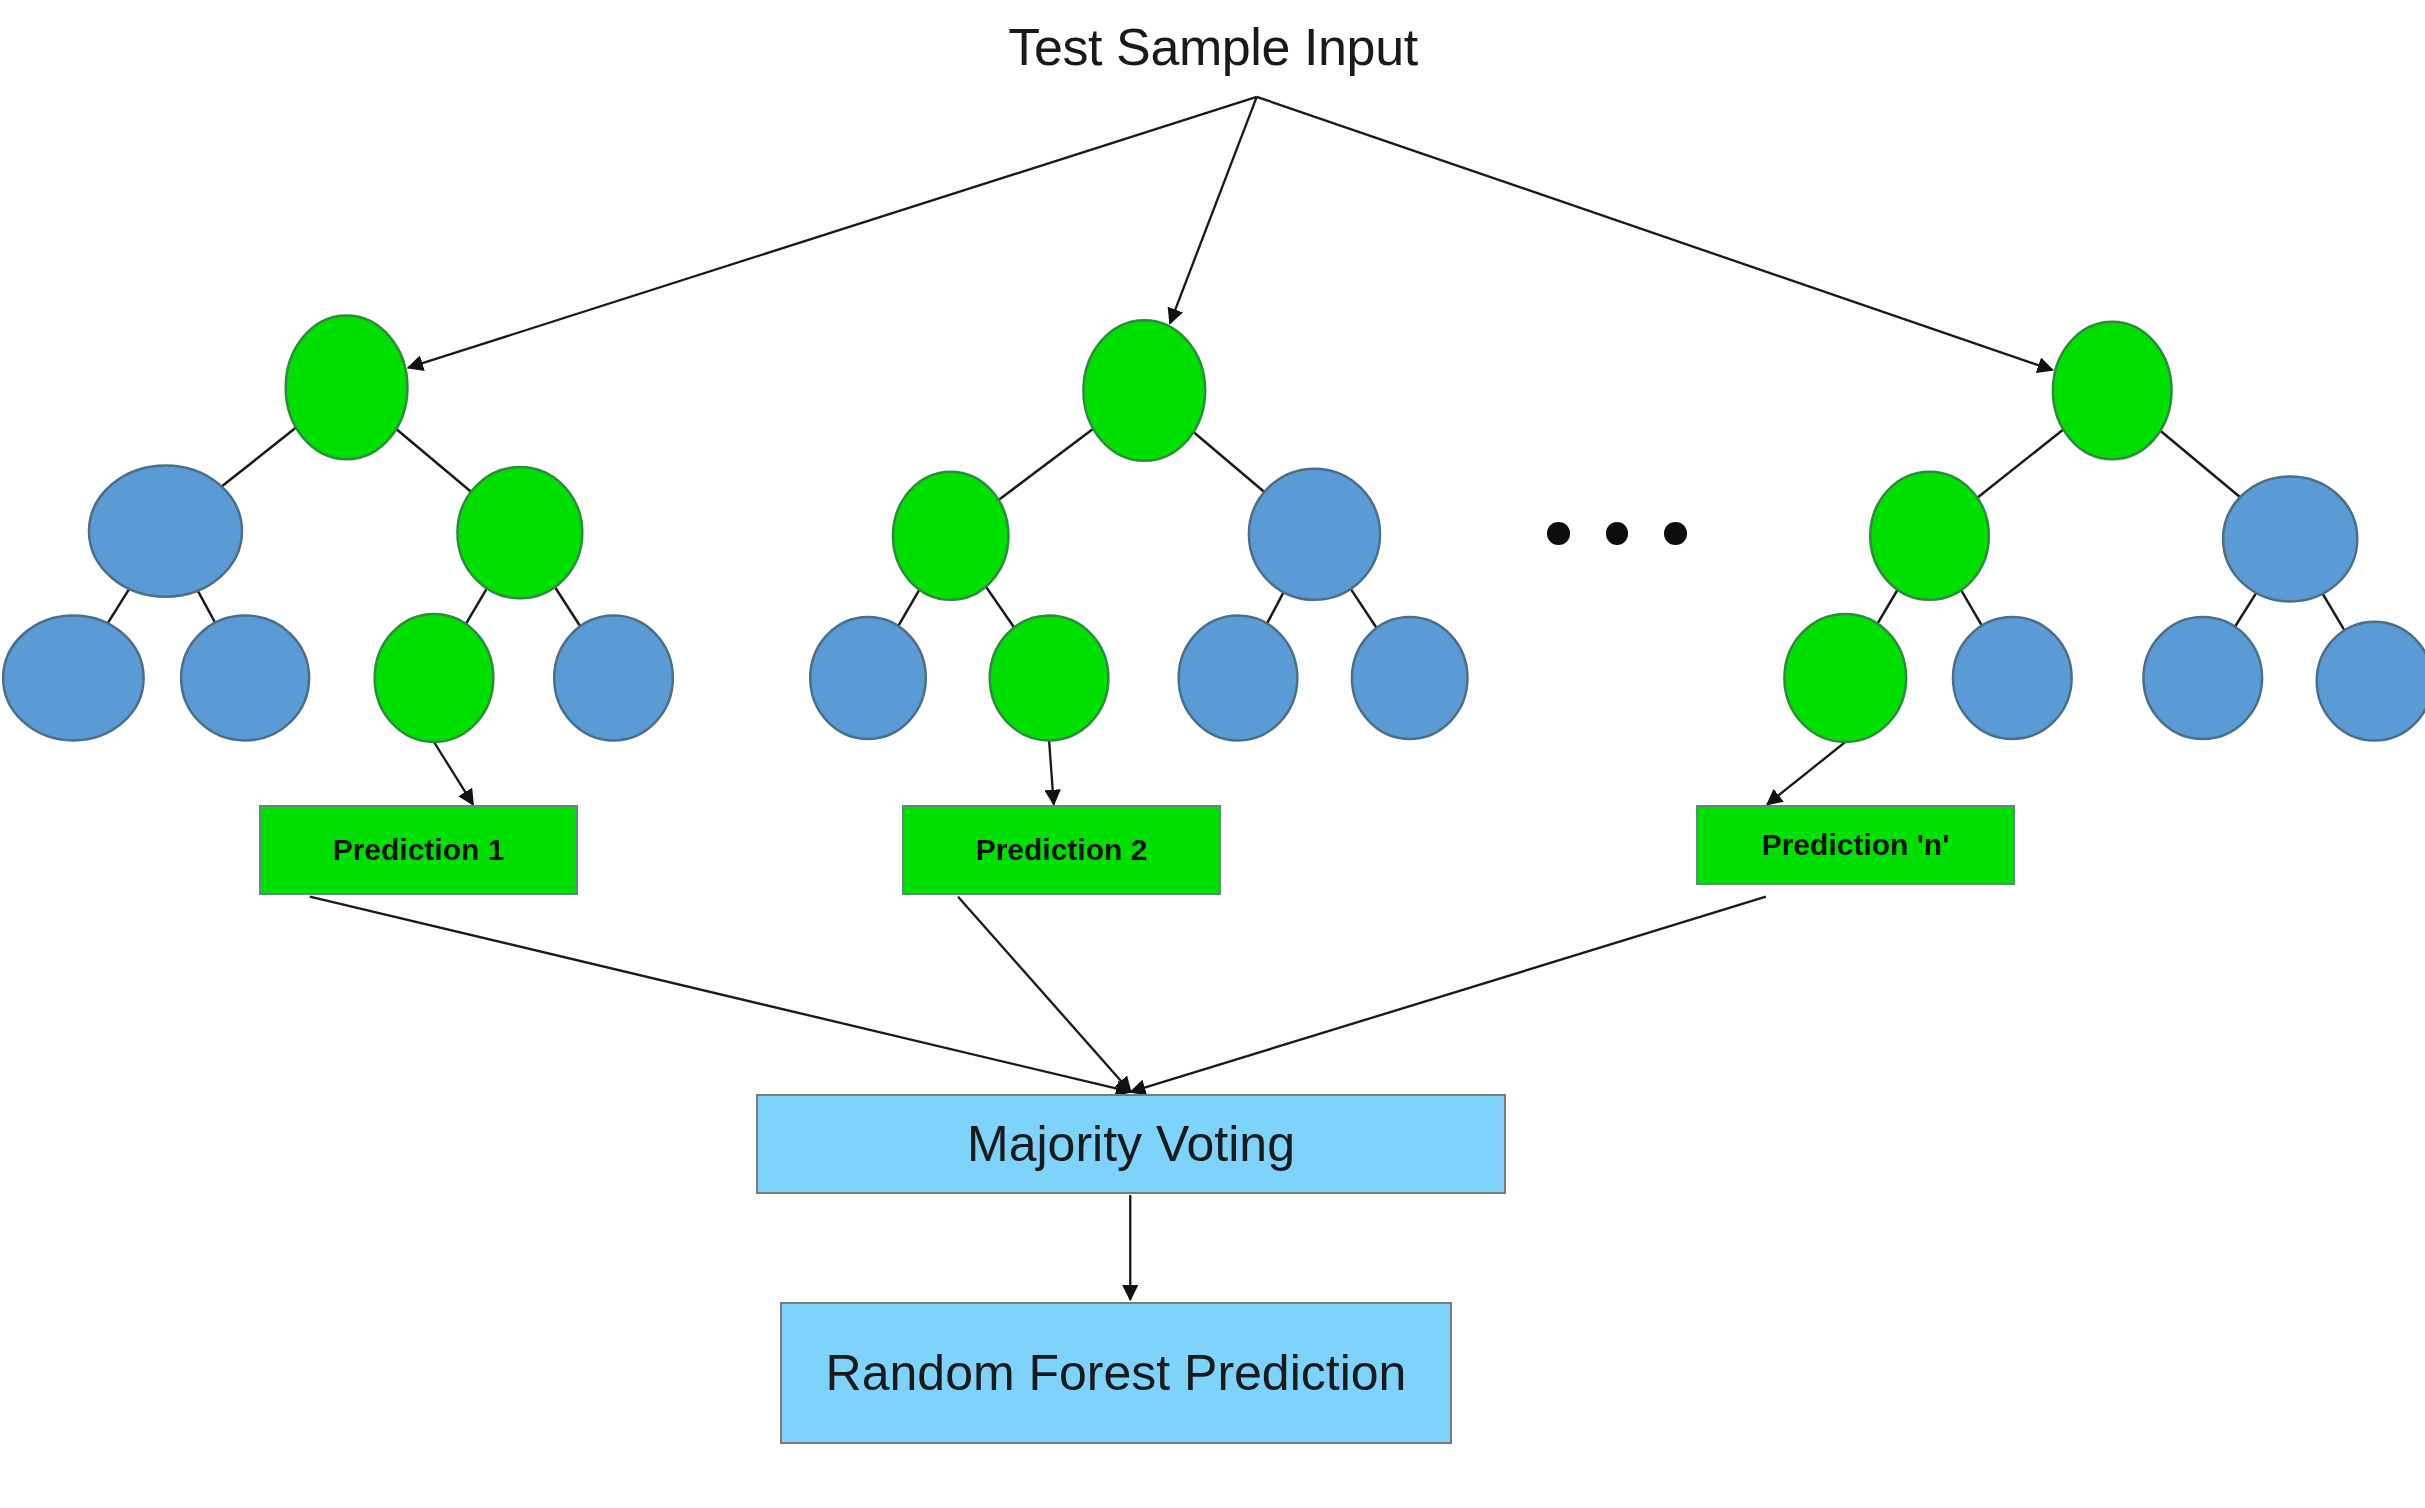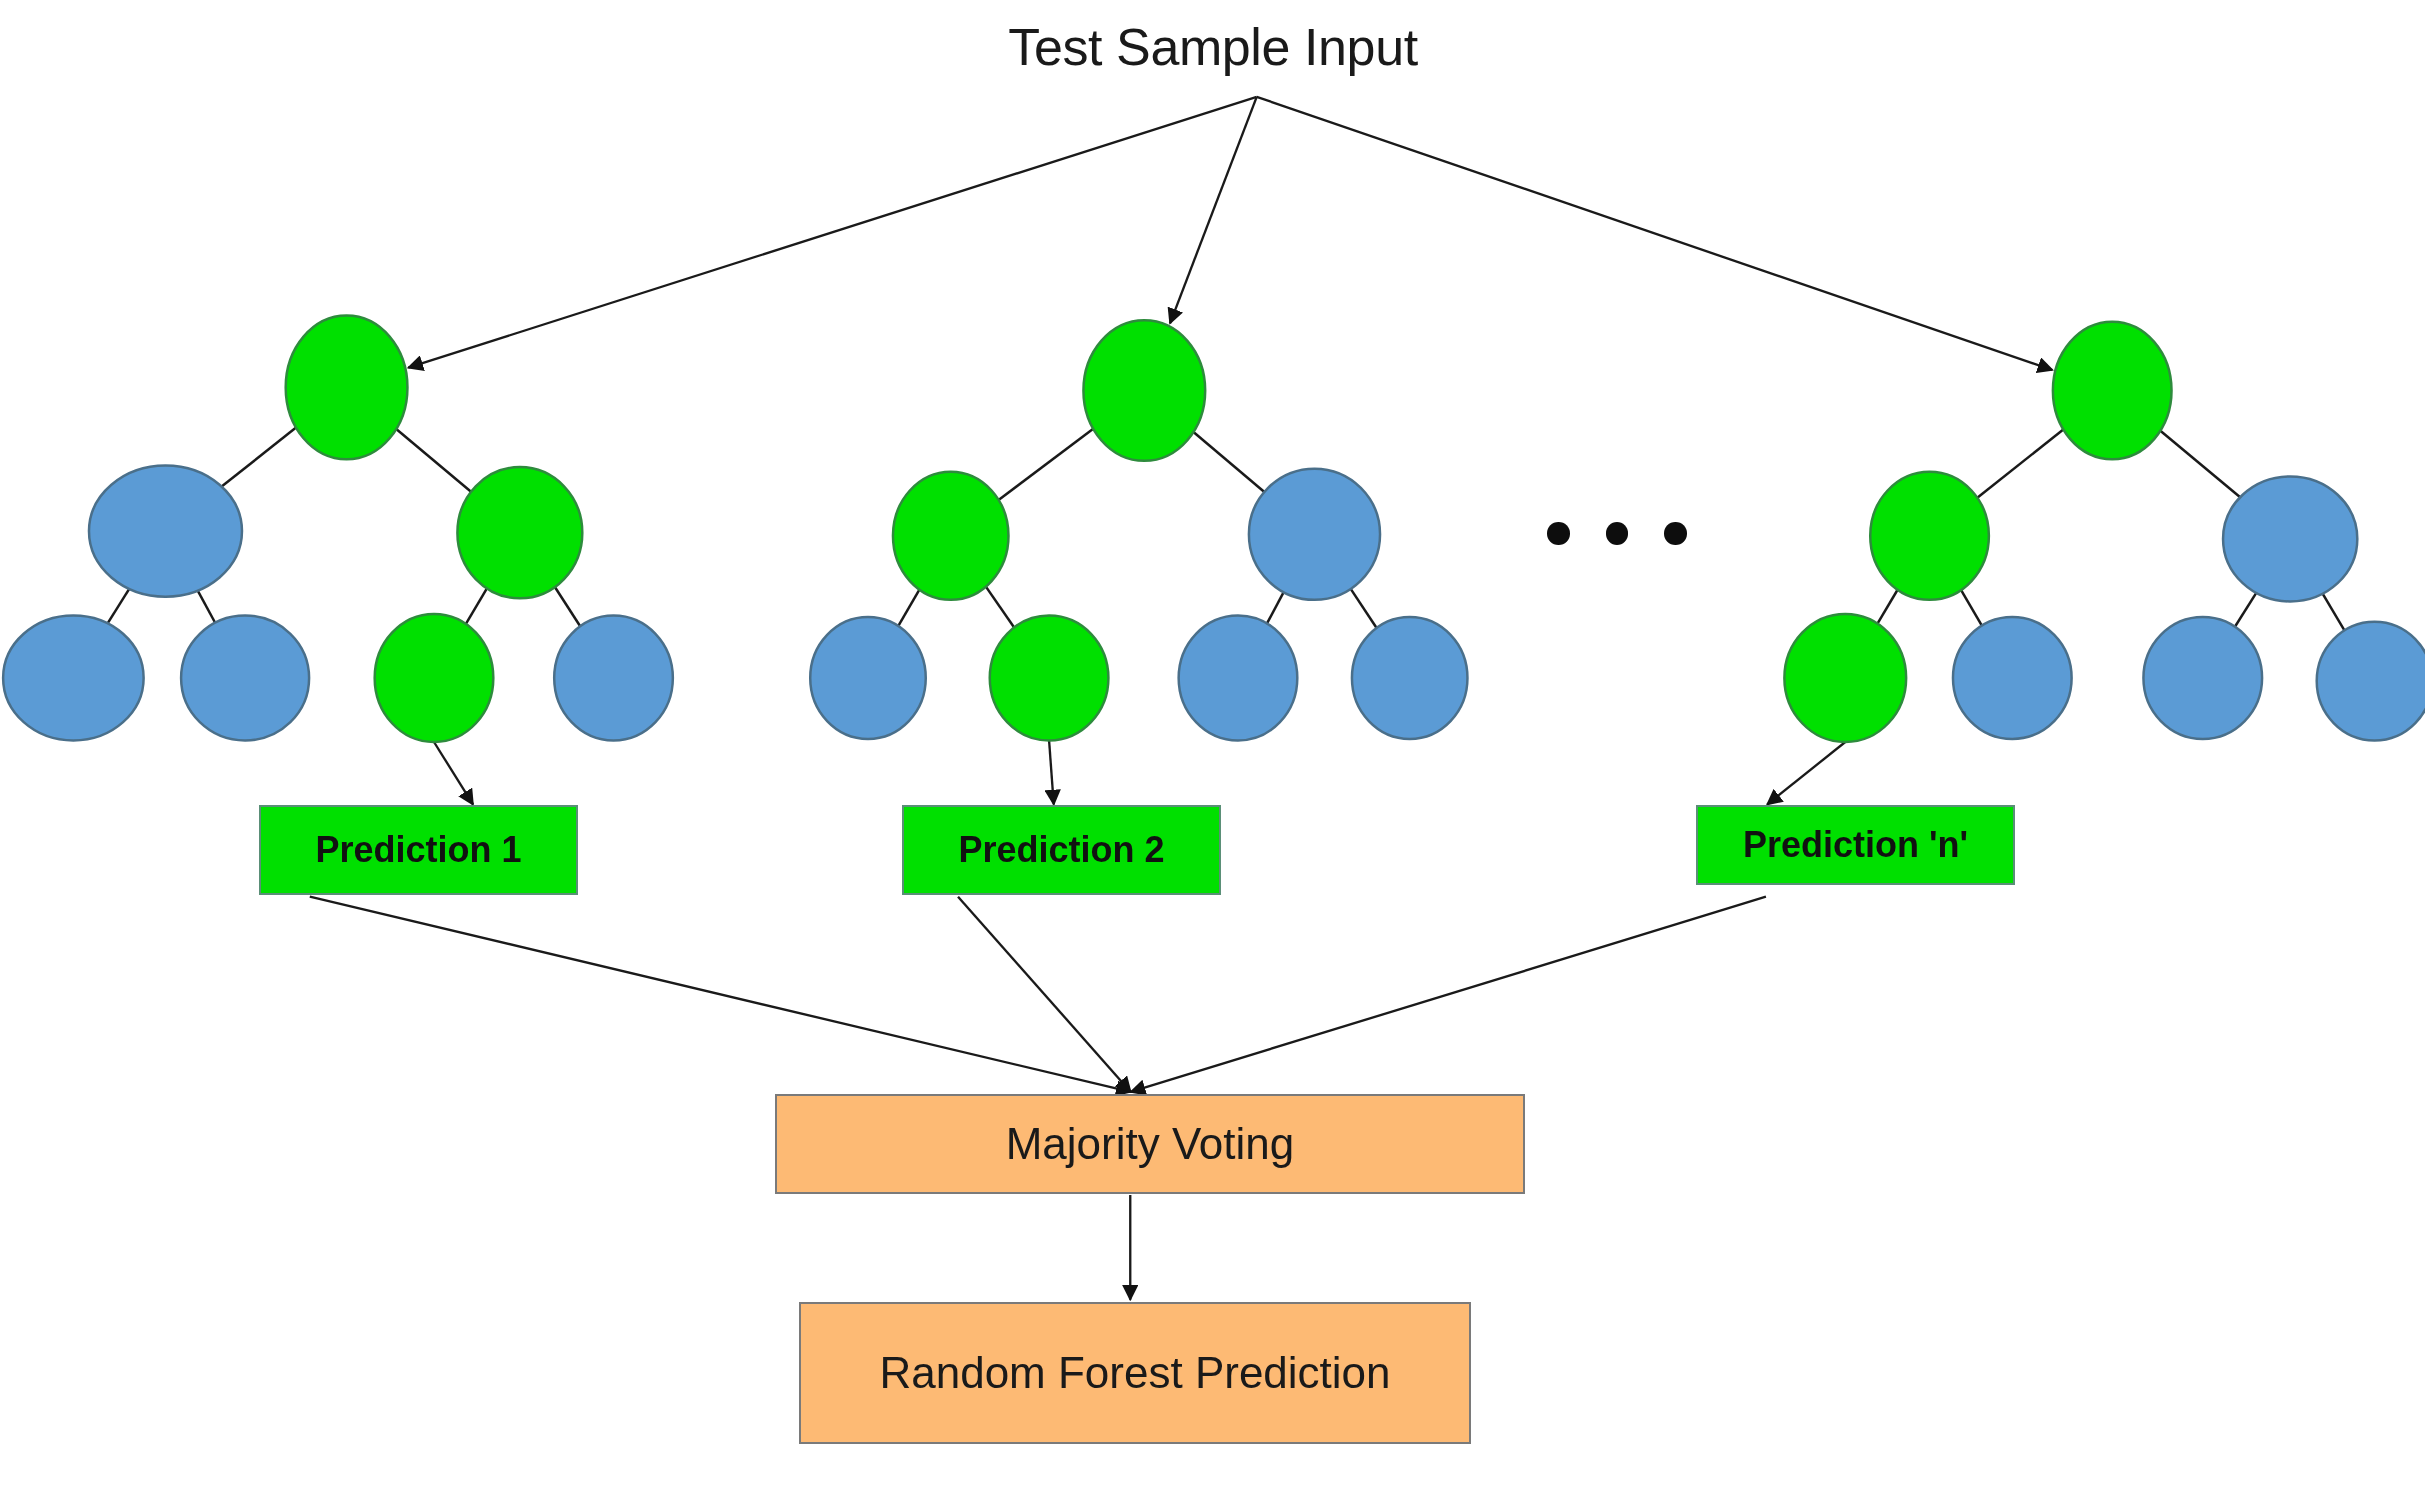--- a/index.html
+++ b/index.html
@@ -40,41 +40,40 @@
     letter-spacing: -0.4px;
   }
   .pred-box {
     position: absolute;
     background: #00E000;
     border: 2.6px solid #5a8f77;
     box-sizing: border-box;
     display: flex;
     align-items: center;
     justify-content: center;
-    font-size: 36px;
+    font-size: 30px;
     font-weight: bold;
     font-family: "Liberation Sans Narrow", "Liberation Sans", sans-serif;
     font-stretch: condensed;
     color: #111111;
     white-space: nowrap;
   }
   .plain-box {
     position: absolute;
-    background: #fdba74;
+    background: #7dd3fc;
     border: 2.6px solid #7a7a7a;
     box-sizing: border-box;
     display: flex;
     align-items: center;
     justify-content: center;
-    font-size: 44px;
+    font-size: 50px;
     font-family: "Liberation Sans Narrow", "Liberation Sans", sans-serif;
     font-stretch: condensed;
     color: #1a1a1a;
     white-space: nowrap;
-    margin-left: 19px;
   }
   .dots {
     position: absolute;
     display: flex;
     align-items: center;
     gap: 36px;
   }
   .dot {
     width: 22.6px;
     height: 22.6px;

